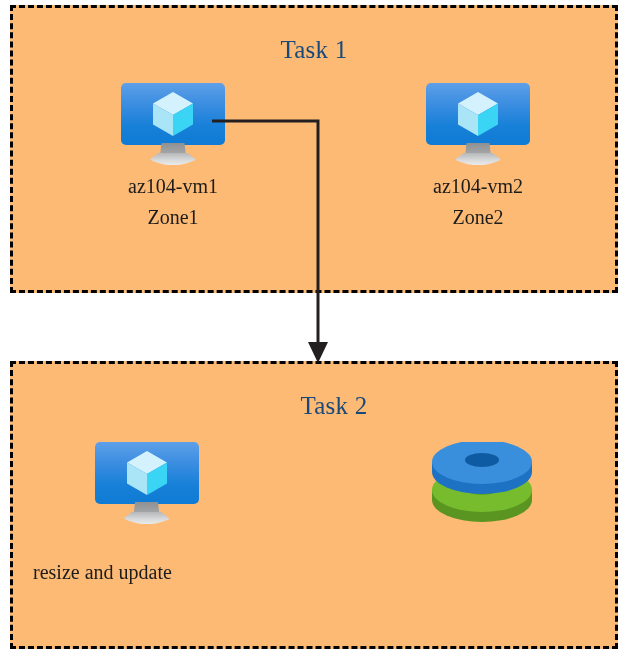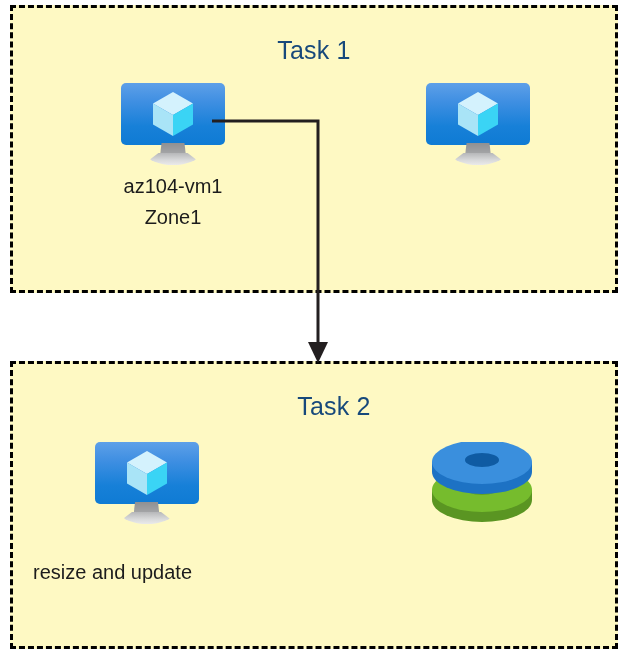--- a/index.html
+++ b/index.html
@@ -18,23 +18,24 @@
   .canvas {
     position: absolute;
     left: 0; top: 0;
     width: 628px;
     height: 654px;
   }
 
   
   .task-box {
     position: absolute;
-    background: #fef9c3;
+    background: #fdba74;
     border: 3px dashed #000000;
     box-sizing: border-box;
+    font-family: Liberation Serif, serif;
   }
   #task1-box {
     left: 10px;
     top: 5px;
     width: 608px;
     height: 288px;
   }
   #task2-box {
     left: 10px;
     top: 361px;
@@ -161,20 +162,22 @@
         <div class="vm-screen">
           <svg class="vm-cube" viewBox="0 0 44 46">
             <polygon points="22,1 42,12.5 22,24 2,12.5" fill="#d4f2fd"></polygon>
             <polygon points="2,12.5 22,24 22,45 2,33.5" fill="#a9e4f7"></polygon>
             <polygon points="42,12.5 22,24 22,45 42,33.5" fill="#3ad4f5"></polygon>
           </svg>
         </div>
         <div class="vm-neck"></div>
         <div class="vm-base"></div>
       </div>
+      <div class="node-label">az104-vm2
+Zone2</div>
     </div>
   </div>
 
   <div class="task-box" id="task2-box">
     <div class="task-title" id="task2-title">Task 2</div>
 
     <div style="position:absolute; left:0; top:78px; width:100%;
                 display:flex; justify-content:center; align-items:flex-start; gap:68px;">
 
       <div class="vm-icon">

